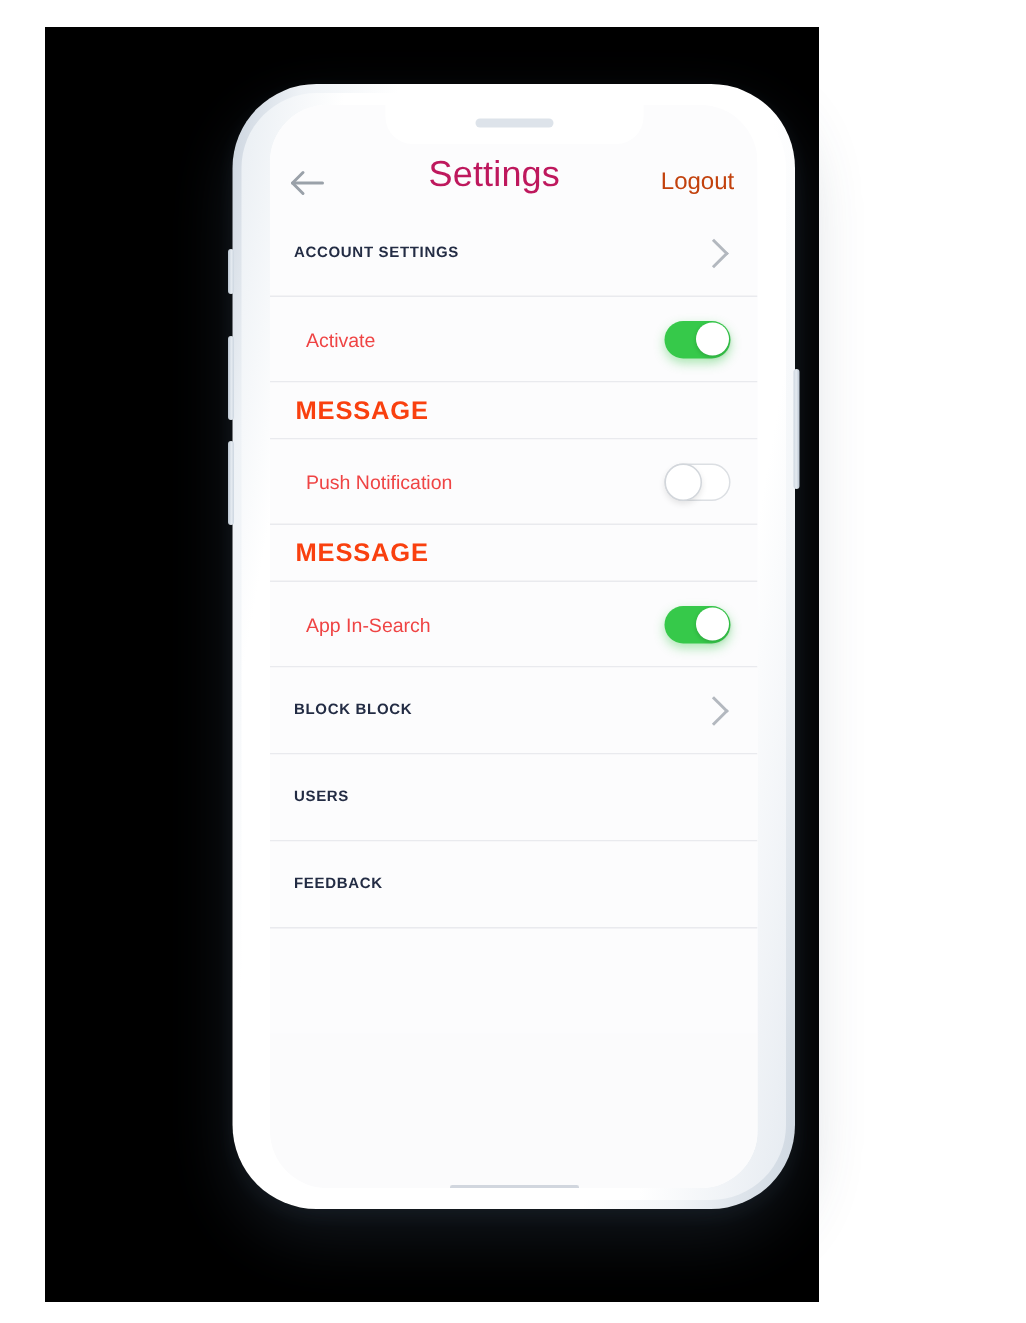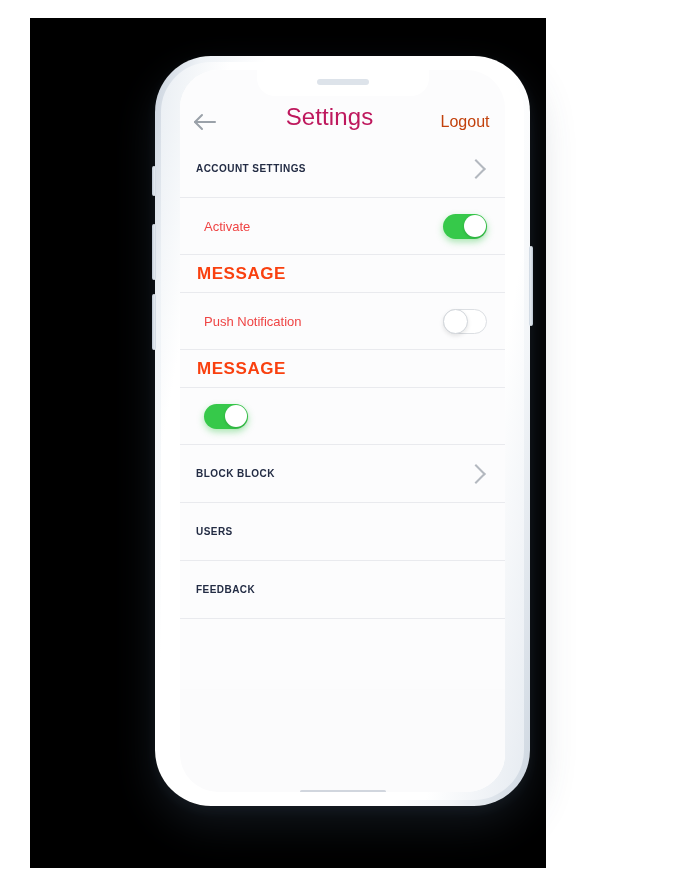--- a/index.html
+++ b/index.html
@@ -304,20 +304,21 @@
         <div class="row toggle-row">
           <div class="item-label">Push Notification</div>
           <div class="toggle off">
             <div class="knob"></div>
           </div>
         </div>
         <div class="row section-head">
           <div class="section-label">MESSAGE</div>
         </div>
         <div class="row toggle-row">
+          <div class="item-label">App In-Search</div>
           <div class="toggle on">
             <div class="knob"></div>
           </div>
         </div>
         <div class="row caps">
           <div class="caps-label">BLOCK BLOCK</div>
           <div class="chevron"></div>
         </div>
         <div class="row caps">
           <div class="caps-label">USERS</div>

